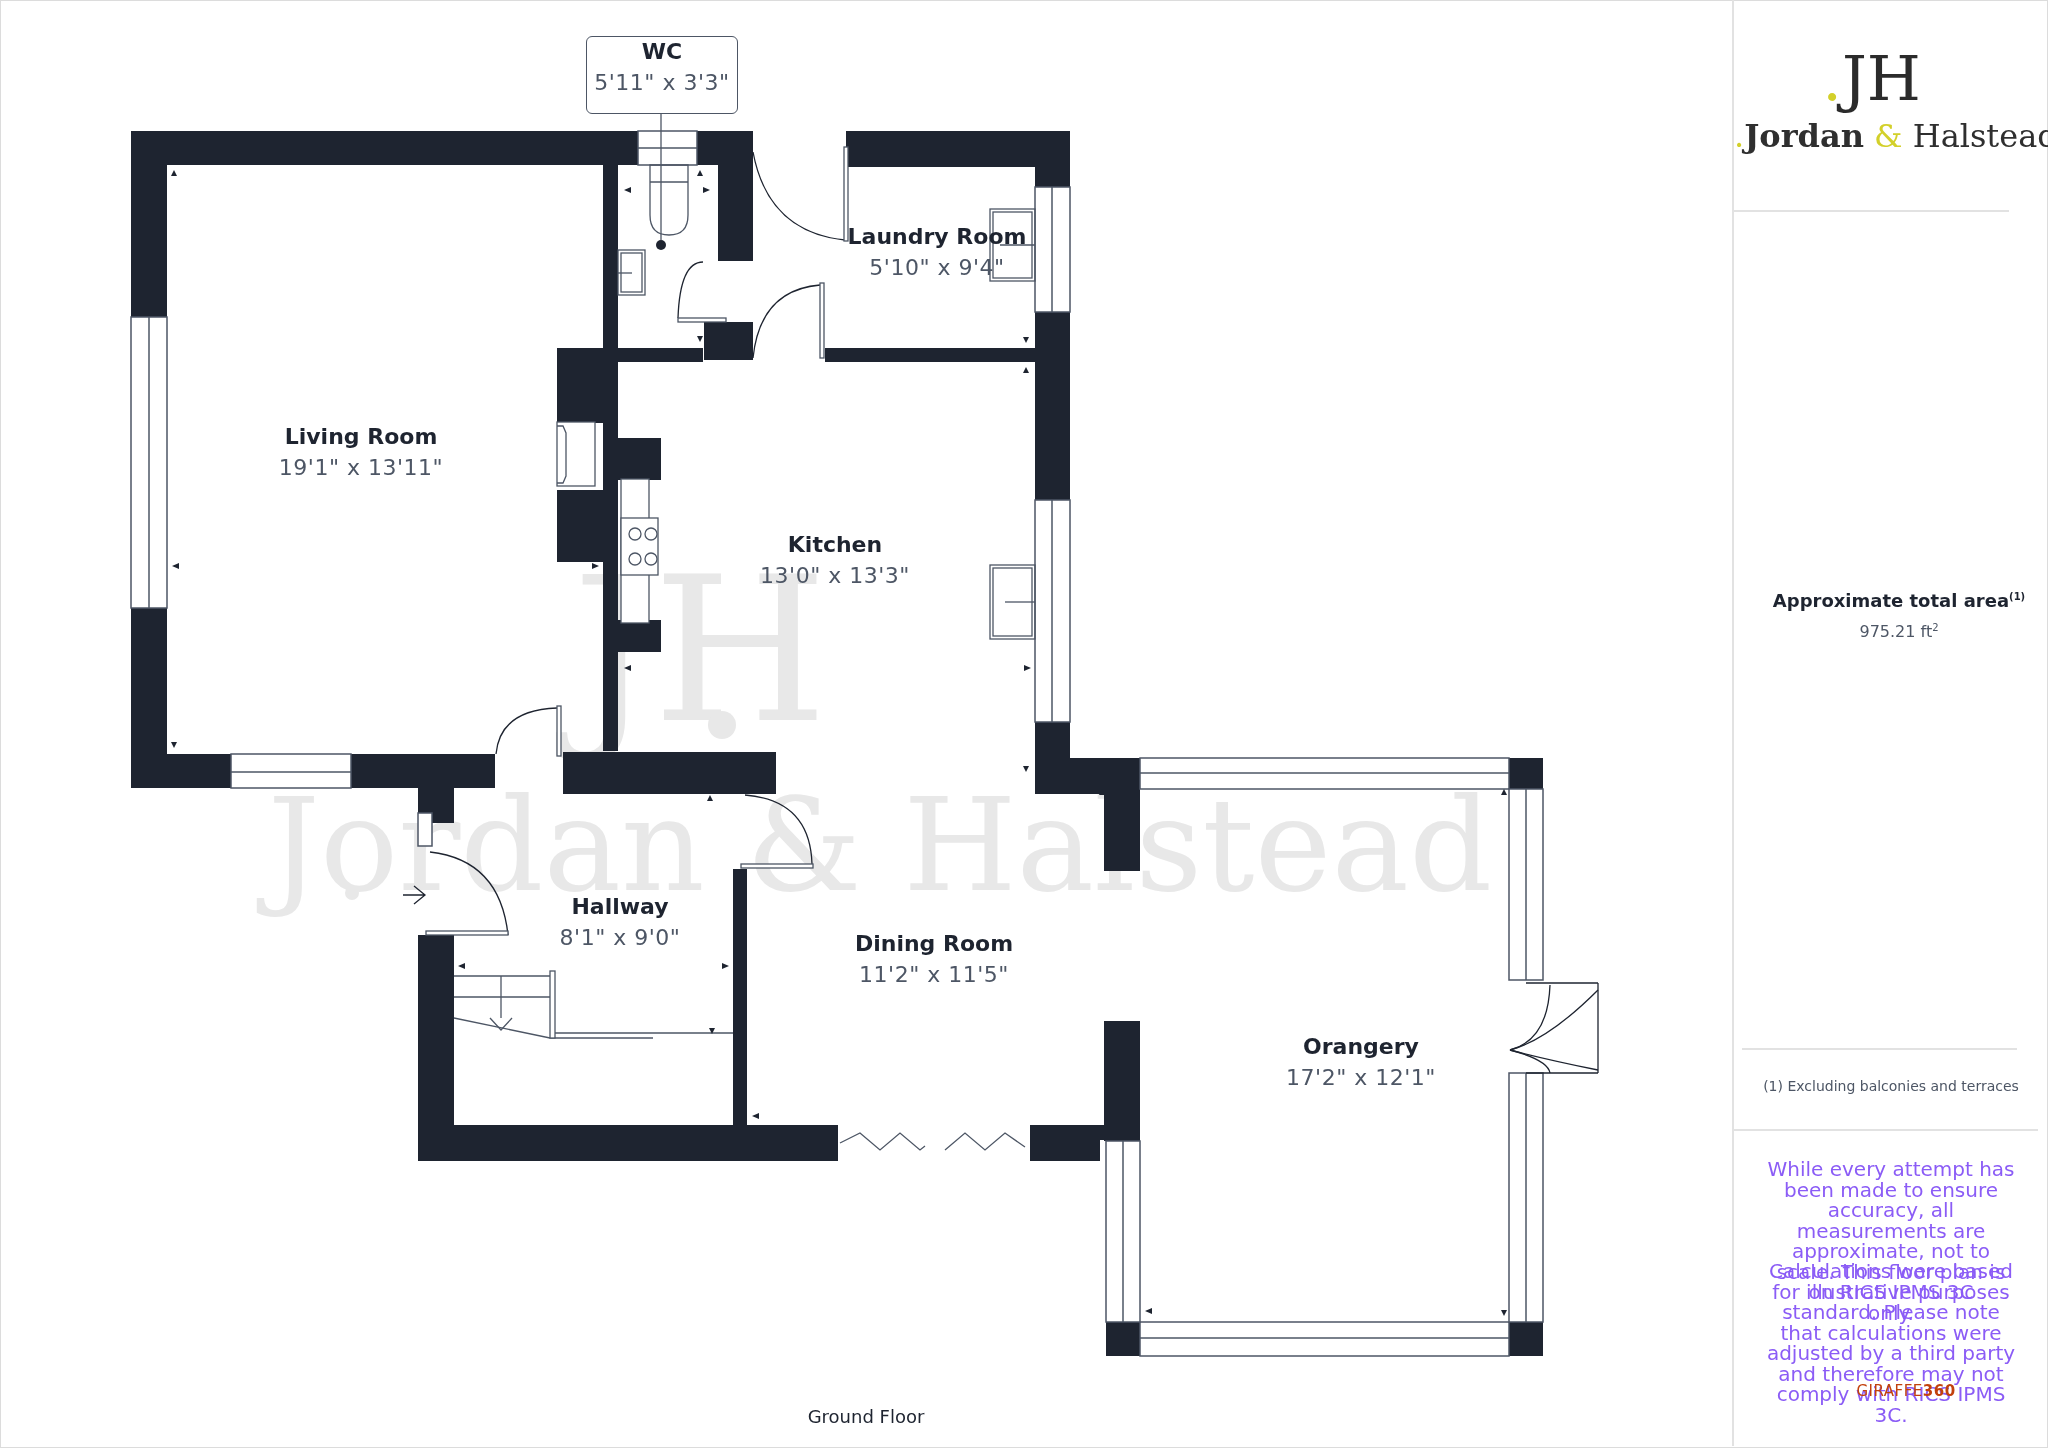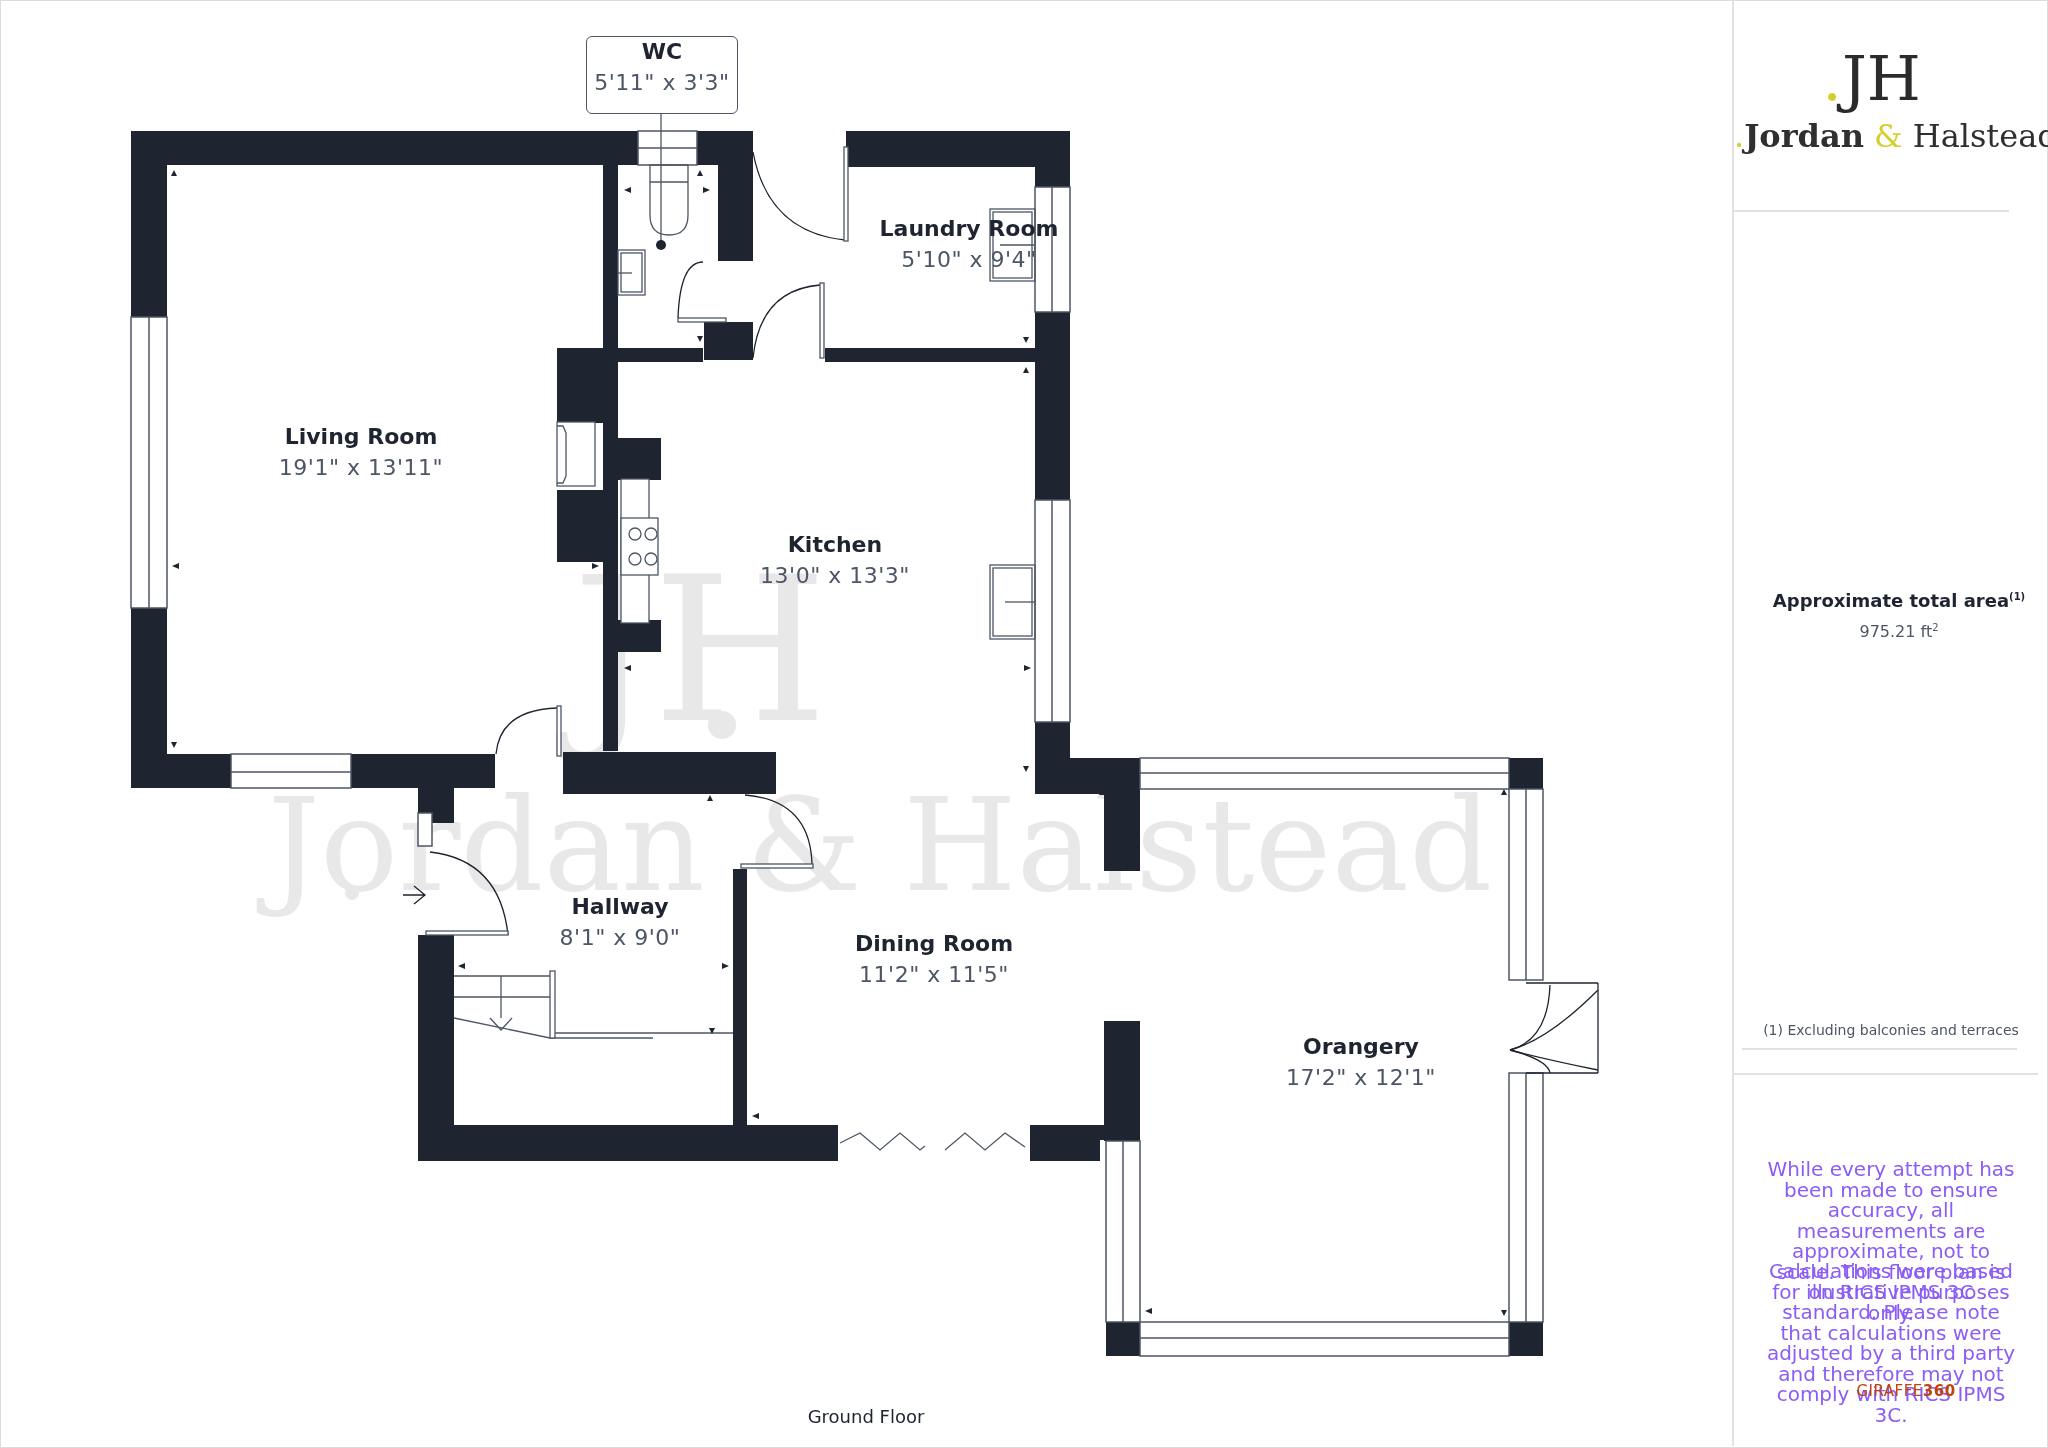--- a/index.html
+++ b/index.html
@@ -19,21 +19,21 @@
   .logo-mark { position:absolute; left:50%; top:44px; transform:translateX(-50%); font-family:"DejaVu Serif", serif; font-size:62px; color:#2b2b2b; line-height:70px; }
   .logo-mark .dot { color:#d3d02a; }
   .logo-text { position:absolute; left:0; width:314px; top:116px; font-family:"DejaVu Serif", serif; font-size:32px; color:#2f2f2f; line-height:40px; white-space:nowrap; }
   .logo-text .bold { font-weight:bold; }
   .logo-text .amp { color:#d3d02a; }
   .logo-text .dot { color:#d3d02a; }
   .area { top:210px; height:838px;margin-left:8px; }
   .area-title { position:absolute; left:0; width:314px; top:380px; font-weight:bold; font-size:18px; color:#1e2430; }
   .area-title sup, .area-value sup { font-size:10px; }
   .area-value { position:absolute; left:0; width:314px; top:412px; font-size:16px; color:#4d5665; }
-  .note { top:992px; height:81px;padding-left:29px; }
+  .note { top:1048px; height:81px;padding-left:29px; }
   .note-text { position:absolute; left:0; width:314px; top:30px; font-size:14px; color:#4d5665; }
   .disclaimer { top:1129px; height:315px; border-bottom:none; }
   .disc-p { position:absolute; left:30px; width:254px; font-size:20px; line-height:20.5px; color:#8b5cf6; }
   .brand { position:absolute; left:15px; width:314px; top:253px; font-size:15px; color:#c2410c; letter-spacing:0.5px; }
   .brand b { font-weight:bold; }
 </style>
 </head>
 <body>
 
 <div class="frame"></div>
@@ -227,21 +227,21 @@
       <path d="M1145 1311 l7 -3 v6 z"></path>
         <path d="M1504 1316 l-3 -6 h6 z"></path>
     </g>
   </svg>
 
   <div class="wc-box">
     <div class="room-name">WC</div>
     <div class="room-dim">5'11" x 3'3"</div>
   </div>
 
-  <div class="room-label" style="left:937px; top:214px;margin-left:32px;">
+  <div class="room-label" style="left:937px; top:222px;">
     <div class="room-name">Laundry Room</div>
     <div class="room-dim">5'10" x 9'4"</div>
   </div>
 
   <div class="room-label" style="left:361px; top:422px;">
     <div class="room-name">Living Room</div>
     <div class="room-dim">19'1" x 13'11"</div>
   </div>
 
   <div class="room-label" style="left:835px; top:530px;">

